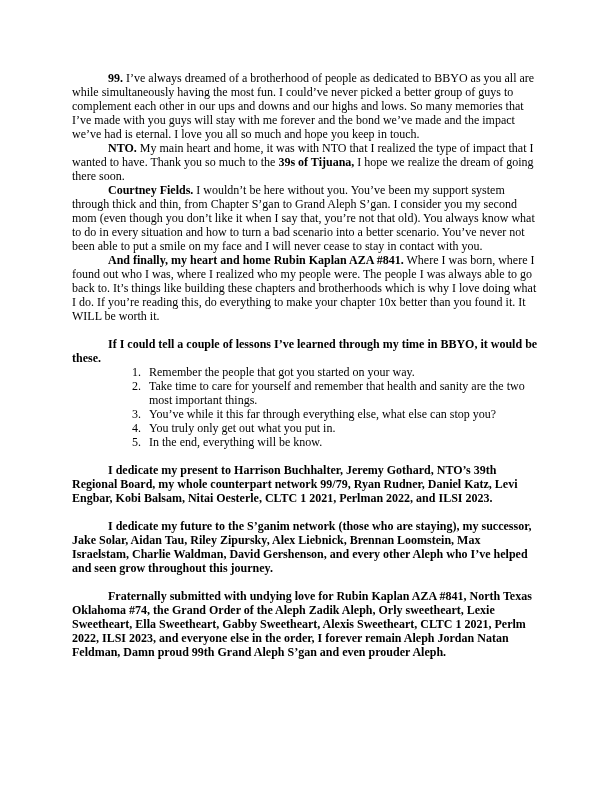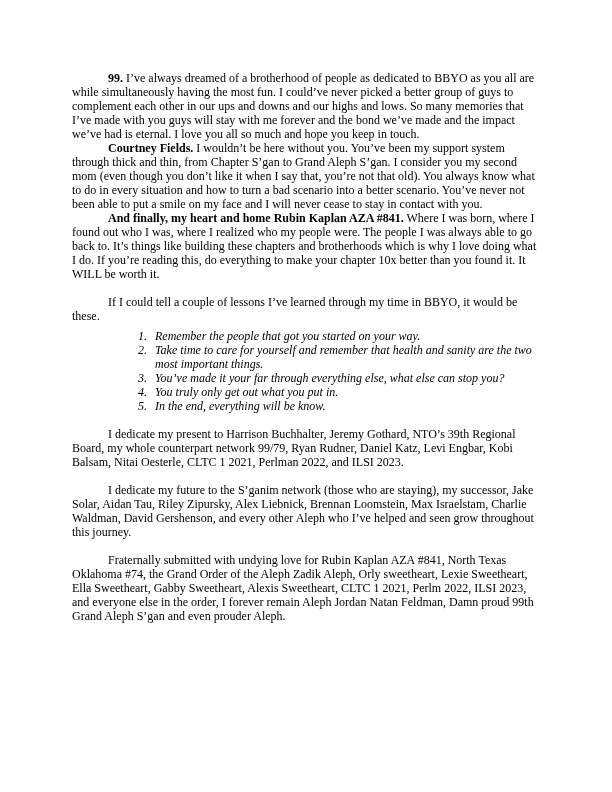--- a/index.html
+++ b/index.html
@@ -16,43 +16,43 @@
       color: #000000;
       -webkit-font-smoothing: antialiased;
     }
     .content {
       position: absolute;
       left: 72px;
       top: 71px;
       width: 468px;
     }
     .para { margin: 0; text-indent: 36px; }
-    .para.spaced { margin-top: 14px; }
+    .para.spaced { margin-top: 14px; font-weight: bold; }
     .b { font-weight: bold; }
     ol.lessons {
-      margin: 6px;
+      margin: 0;
       padding: 0 0 0 72px;
       list-style-type: decimal;
-      font-style: italic;
     }
     ol.lessons li { margin: 0; padding-left: 5px; }
   </style>
 </head>
 <body>
 
 <div class="page">
   <div class="content" id="doc-content">
       <p class="para"><span class="b">99.</span><span> I’ve always dreamed of a brotherhood of people as dedicated to BBYO as you all are while simultaneously having the most fun. I could’ve never picked a better group of guys to complement each other in our ups and downs and our highs and lows. So many memories that I’ve made with you guys will stay with me forever and the bond we’ve made and the impact we’ve had is eternal. I love you all so much and hope you keep in touch.</span></p>
+      <p class="para"><span class="b">NTO.</span><span> My main heart and home, it was with NTO that I realized the type of impact that I wanted to have. Thank you so much to the </span><span class="b">39s of Tijuana,</span><span> I hope we realize the dream of going there soon.</span></p>
       <p class="para"><span class="b">Courtney Fields.</span><span> I wouldn’t be here without you. You’ve been my support system through thick and thin, from Chapter S’gan to Grand Aleph S’gan. I consider you my second mom (even though you don’t like it when I say that, you’re not that old). You always know what to do in every situation and how to turn a bad scenario into a better scenario. You’ve never not been able to put a smile on my face and I will never cease to stay in contact with you.</span></p>
       <p class="para"><span class="b">And finally, my heart and home Rubin Kaplan AZA #841.</span><span> Where I was born, where I found out who I was, where I realized who my people were. The people I was always able to go back to. It’s things like building these chapters and brotherhoods which is why I love doing what I do. If you’re reading this, do everything to make your chapter 10x better than you found it. It WILL be worth it.</span></p>
       <p class="para spaced"><span>If I could tell a couple of lessons I’ve learned through my time in BBYO, it would be these.</span></p>
       <ol class="lessons">
         <li>Remember the people that got you started on your way.</li>
         <li>Take time to care for yourself and remember that health and sanity are the two most important things.</li>
-        <li>You’ve made it your far through everything else, what else can stop you?</li>
+        <li>You’ve while it this far through everything else, what else can stop you?</li>
         <li>You truly only get out what you put in.</li>
         <li>In the end, everything will be know.</li>
       </ol>
       <p class="para spaced"><span>I dedicate my present to Harrison Buchhalter, Jeremy Gothard, NTO’s 39th Regional Board, my whole counterpart network 99/79, Ryan Rudner, Daniel Katz, Levi Engbar, Kobi Balsam, Nitai Oesterle, CLTC 1 2021, Perlman 2022, and ILSI 2023.</span></p>
       <p class="para spaced"><span>I dedicate my future to the S’ganim network (those who are staying), my successor, Jake Solar, Aidan Tau, Riley Zipursky, Alex Liebnick, Brennan Loomstein, Max Israelstam, Charlie Waldman, David Gershenson, and every other Aleph who I’ve helped and seen grow throughout this journey.</span></p>
       <p class="para spaced"><span>Fraternally submitted with undying love for Rubin Kaplan AZA #841, North Texas Oklahoma #74, the Grand Order of the Aleph Zadik Aleph, Orly sweetheart, Lexie Sweetheart, Ella Sweetheart, Gabby Sweetheart, Alexis Sweetheart, CLTC 1 2021, Perlm 2022, ILSI 2023, and everyone else in the order, I forever remain Aleph Jordan Natan Feldman, Damn proud 99th Grand Aleph S’gan and even prouder Aleph.</span></p>
     </div>
 </div>
 
 </body></html>

